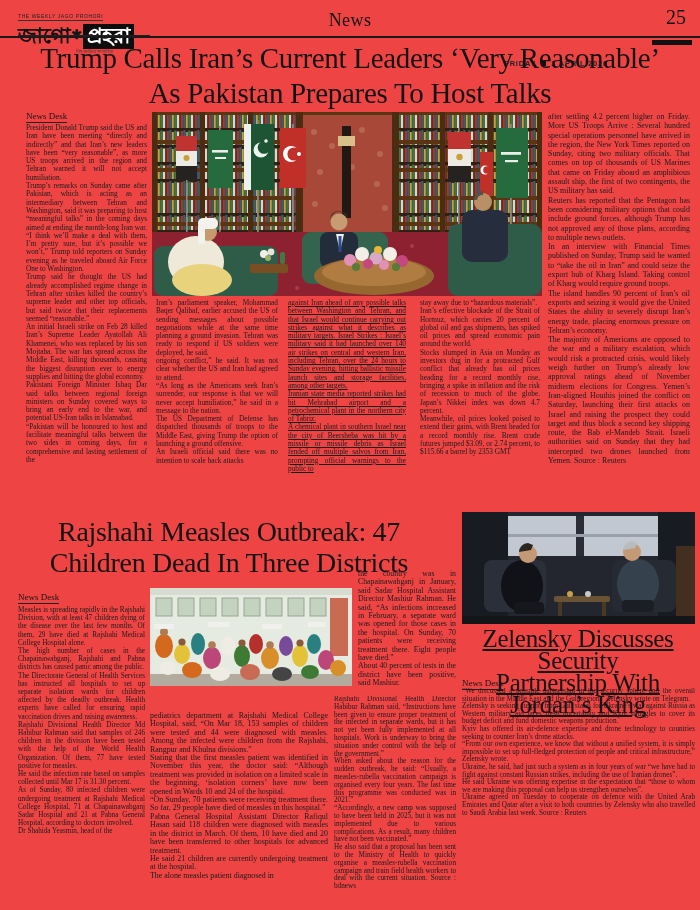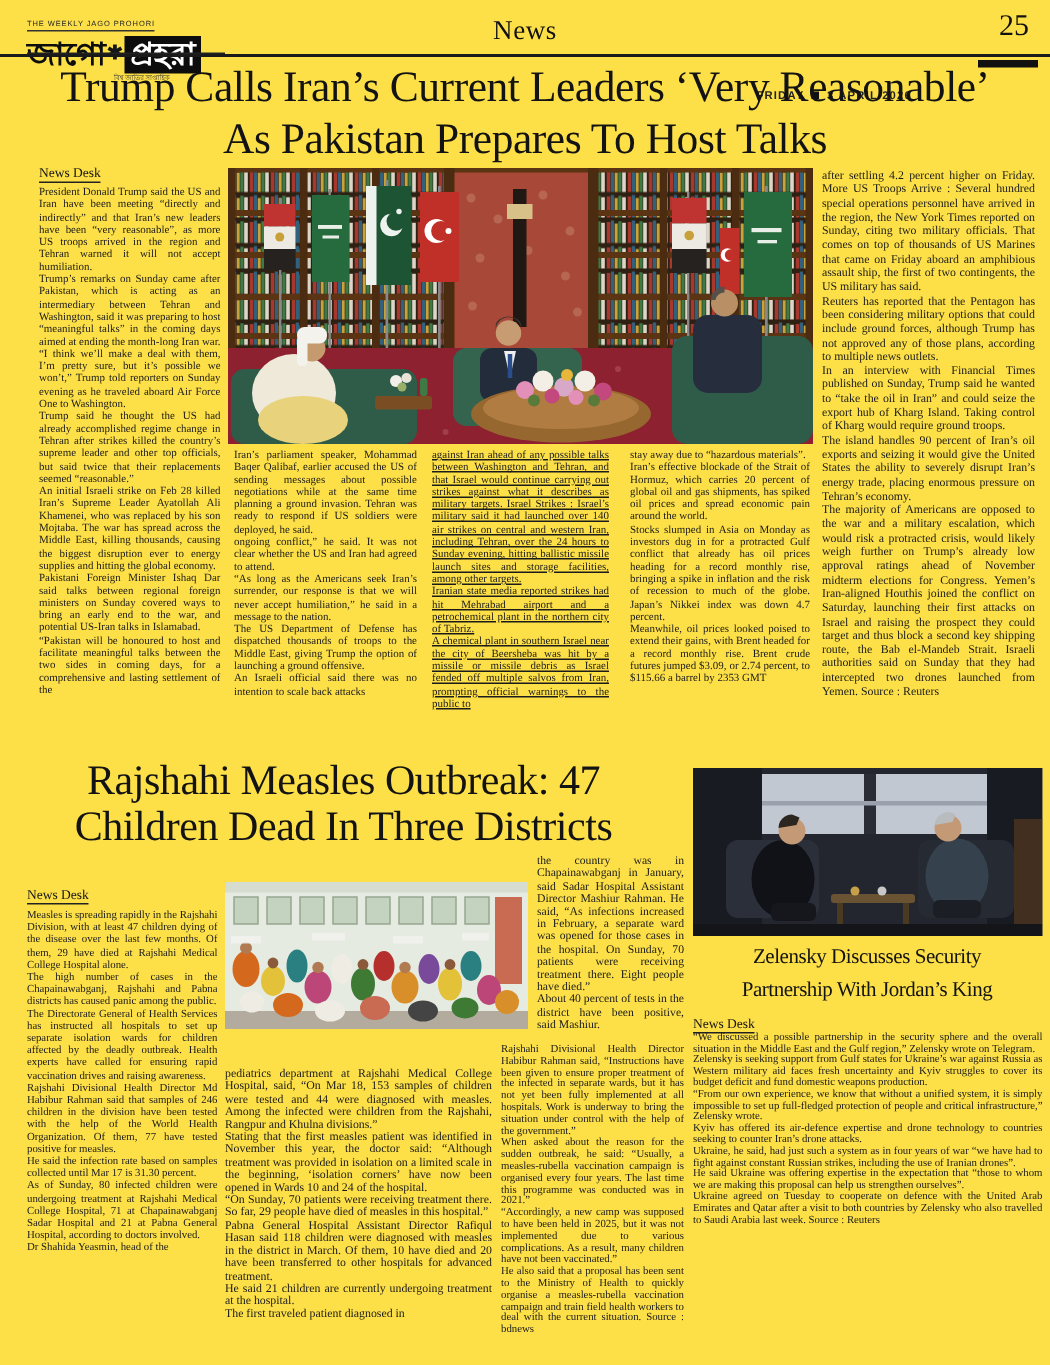--- a/index.html
+++ b/index.html
@@ -1,19 +1,19 @@
 <!DOCTYPE html>
 <html><head>
 <meta charset="utf-8">
 <style>
   * { margin:0; padding:0; box-sizing:border-box; }
   html,body { background:#9a9a9a; }
   .page {
     position:relative; width:700px; height:910px; margin:0 auto;
-    background:#fde047; color:#161616; overflow:hidden;
+    background:#ef4444; color:#161616; overflow:hidden;
     font-family:"Liberation Serif", serif;
   }
   .abs { position:absolute; }
 
   
   .pre-title {
     font-family:"Liberation Sans", sans-serif; font-size:5px; letter-spacing:.6px;
     color:#222; border-bottom:.8px solid #333; display:inline-block; padding-bottom:1px;
   }
   .logo-row { margin-top:1px; font-weight:bold; font-size:21px; line-height:24px; white-space:nowrap; }
@@ -26,21 +26,21 @@
   .date-line { font-family:"Liberation Sans", sans-serif; font-size:7.5px; font-weight:bold; letter-spacing:.8px; color:#222; white-space:nowrap;margin-top:40px; }
   .date-line .sq { display:inline-block; width:5px; height:5px; background:#111; margin:0 5px; }
   .page-number { font-size:20px; color:#111; }
   .rule { height:1.5px; background:#1a1a1a; }
   .page-number-bar { height:5px; background:#111; }
 
   
   .headline { text-align:center; font-weight:normal; color:#131313; }
   .h1-main { font-size:29px; line-height:35px; letter-spacing:-.3px; }
   .h1-measles { font-size:28px; line-height:31px; letter-spacing:-.3px; }
-  .h1-zel { font-size:14px; line-height:22px; letter-spacing:-.3px; }
+  .h1-zel { font-size:25px; line-height:22px; letter-spacing:-.3px;text-decoration:underline; }
   .byline { font-size:9px; color:#151515; border-bottom:.8px solid #222; display:inline-block; padding-bottom:1px; }
   .col { text-align:justify; overflow:hidden; color:#1b1b1b; }
   .col p { margin:0; }
   .photo { overflow:hidden; background:#777; }
   .photo svg { display:block; width:100%; height:100%; }
 
   .c-a1 { font-size:7.3px; line-height:8.3px; }
   .c-a1w { font-size:7.9px; line-height:9.3px; }
   .c-m1 { font-size:7.2px; line-height:8.2px; }
   .c-m2 { font-size:7.9px; line-height:8.4px;margin-top:20px; }
@@ -275,21 +275,21 @@
         <p>after settling 4.2 percent higher on Friday. More US Troops Arrive : Several hundred special operations personnel have arrived in the region, the New York Times reported on Sunday, citing two military officials. That comes on top of thousands of US Marines that came on Friday aboard an amphibious assault ship, the first of two contingents, the US military has said.</p>
         <p>Reuters has reported that the Pentagon has been considering military options that could include ground forces, although Trump has not approved any of those plans, according to multiple news outlets.</p>
         <p>In an interview with Financial Times published on Sunday, Trump said he wanted to “take the oil in Iran” and could seize the export hub of Kharg Island. Taking control of Kharg would require ground troops.</p>
         <p>The island handles 90 percent of Iran’s oil exports and seizing it would give the United States the ability to severely disrupt Iran’s energy trade, placing enormous pressure on Tehran’s economy.</p>
         <p>The majority of Americans are opposed to the war and a military escalation, which would risk a protracted crisis, would likely weigh further on Trump’s already low approval ratings ahead of November midterm elections for Congress. Yemen’s Iran-aligned Houthis joined the conflict on Saturday, launching their first attacks on Israel and raising the prospect they could target and thus block a second key shipping route, the Bab el-Mandeb Strait. Israeli authorities said on Sunday that they had intercepted two drones launched from Yemen. Source : Reuters</p>
       </div>
   </section>
 
   <section>
     <h1 class="abs headline h1-measles" style="left:0; top:505px; width:458px;">
-      <span style="display:block;">Rajshahi Measles Outbreak: 47</span>
+      <span style="display:block;margin-top:11px;">Rajshahi Measles Outbreak: 47</span>
       <span style="display:block;">Children Dead In Three Districts</span>
     </h1>
     <div class="abs" style="left:18px; top:586px;">
       <span class="byline">News Desk</span>
     </div>
 
     <div class="abs photo" style="left:150px; top:588px; width:202px; height:98px;">
       <svg viewBox="0 0 202 98" preserveAspectRatio="none">
         <rect width="202" height="98" fill="#e6ebe2"></rect>
         <rect x="0" y="0" width="202" height="7" fill="#d6dccf"></rect>
@@ -353,21 +353,21 @@
     <div class="abs col c-m3a" style="left:358px; top:570px; width:98px;  height:124px;">
         <p>the country was in Chapainawabganj in January, said Sadar Hospital Assistant Director Mashiur Rahman. He said, “As infections increased in February, a separate ward was opened for those cases in the hospital. On Sunday, 70 patients were receiving treatment there. Eight people have died.”</p>
         <p>About 40 percent of tests in the district have been positive, said Mashiur.</p>
       </div>
     <div class="abs col c-m2" style="left:150px; top:692px; width:178px; height:216px;">
         <p>pediatrics department at Rajshahi Medical College Hospital, said, “On Mar 18, 153 samples of children were tested and 44 were diagnosed with measles. Among the infected were children from the Rajshahi, Rangpur and Khulna divisions.”</p>
         <p>Stating that the first measles patient was identified in November this year, the doctor said: “Although treatment was provided in isolation on a limited scale in the beginning, ‘isolation corners’ have now been opened in Wards 10 and 24 of the hospital.</p>
         <p>“On Sunday, 70 patients were receiving treatment there. So far, 29 people have died of measles in this hospital.”</p>
         <p>Pabna General Hospital Assistant Director Rafiqul Hasan said 118 children were diagnosed with measles in the district in March. Of them, 10 have died and 20 have been transferred to other hospitals for advanced treatment.</p>
         <p>He said 21 children are currently undergoing treatment at the hospital.</p>
-        <p>The first traveled patient diagnosed in</p>
+        <p>The alone measles patient diagnosed in</p>
       </div>
     <div class="abs col c-m3b" style="left:334px; top:696px; width:122px; height:212px;">
         <p>Rajshahi Divisional Health Director Habibur Rahman said, “Instructions have been given to ensure proper treatment of the infected in separate wards, but it has not yet been fully implemented at all hospitals. Work is underway to bring the situation under control with the help of the government.”</p>
         <p>When asked about the reason for the sudden outbreak, he said: “Usually, a measles-rubella vaccination campaign is organised every four years. The last time this programme was conducted was in 2021.”</p>
         <p>“Accordingly, a new camp was supposed to have been held in 2025, but it was not implemented due to various complications. As a result, many children have not been vaccinated.”</p>
         <p>He also said that a proposal has been sent to the Ministry of Health to quickly organise a measles-rubella vaccination campaign and train field health workers to deal with the current situation. Source : bdnews</p>
       </div>
   </section>
 
   <section>
@@ -409,21 +409,21 @@
     <h1 class="abs headline h1-zel" style="left:456px; top:628px; width:244px;">
       <span style="display:block;">Zelensky Discusses Security</span>
       <span style="display:block;">Partnership With Jordan’s King</span>
     </h1>
     <div class="abs" style="left:462px; top:672px;">
       <span class="byline">News Desk</span>
     </div>
     <div class="abs col c-z" style="left:462px; top:688px; width:233px; height:221px;">
         <p>“We discussed a possible partnership in the security sphere and the overall situation in the Middle East and the Gulf region,” Zelensky wrote on Telegram.</p>
         <p>Zelensky is seeking support from Gulf states for Ukraine’s war against Russia as Western military aid faces fresh uncertainty and Kyiv struggles to cover its budget deficit and fund domestic weapons production.</p>
+        <p>Kyiv has offered its air-defence expertise and drone technology to countries seeking to counter Iran’s drone attacks.</p>
         <p>“From our own experience, we know that without a unified system, it is simply impossible to set up full-fledged protection of people and critical infrastructure,” Zelensky wrote.</p>
-        <p>Kyiv has offered its air-defence expertise and drone technology to countries seeking to counter Iran’s drone attacks.</p>
         <p>Ukraine, he said, had just such a system as in four years of war “we have had to fight against constant Russian strikes, including the use of Iranian drones”.</p>
         <p>He said Ukraine was offering expertise in the expectation that “those to whom we are making this proposal can help us strengthen ourselves”.</p>
         <p>Ukraine agreed on Tuesday to cooperate on defence with the United Arab Emirates and Qatar after a visit to both countries by Zelensky who also travelled to Saudi Arabia last week. Source : Reuters</p>
       </div>
   </section>
 
 </div>
 
 </body></html>

